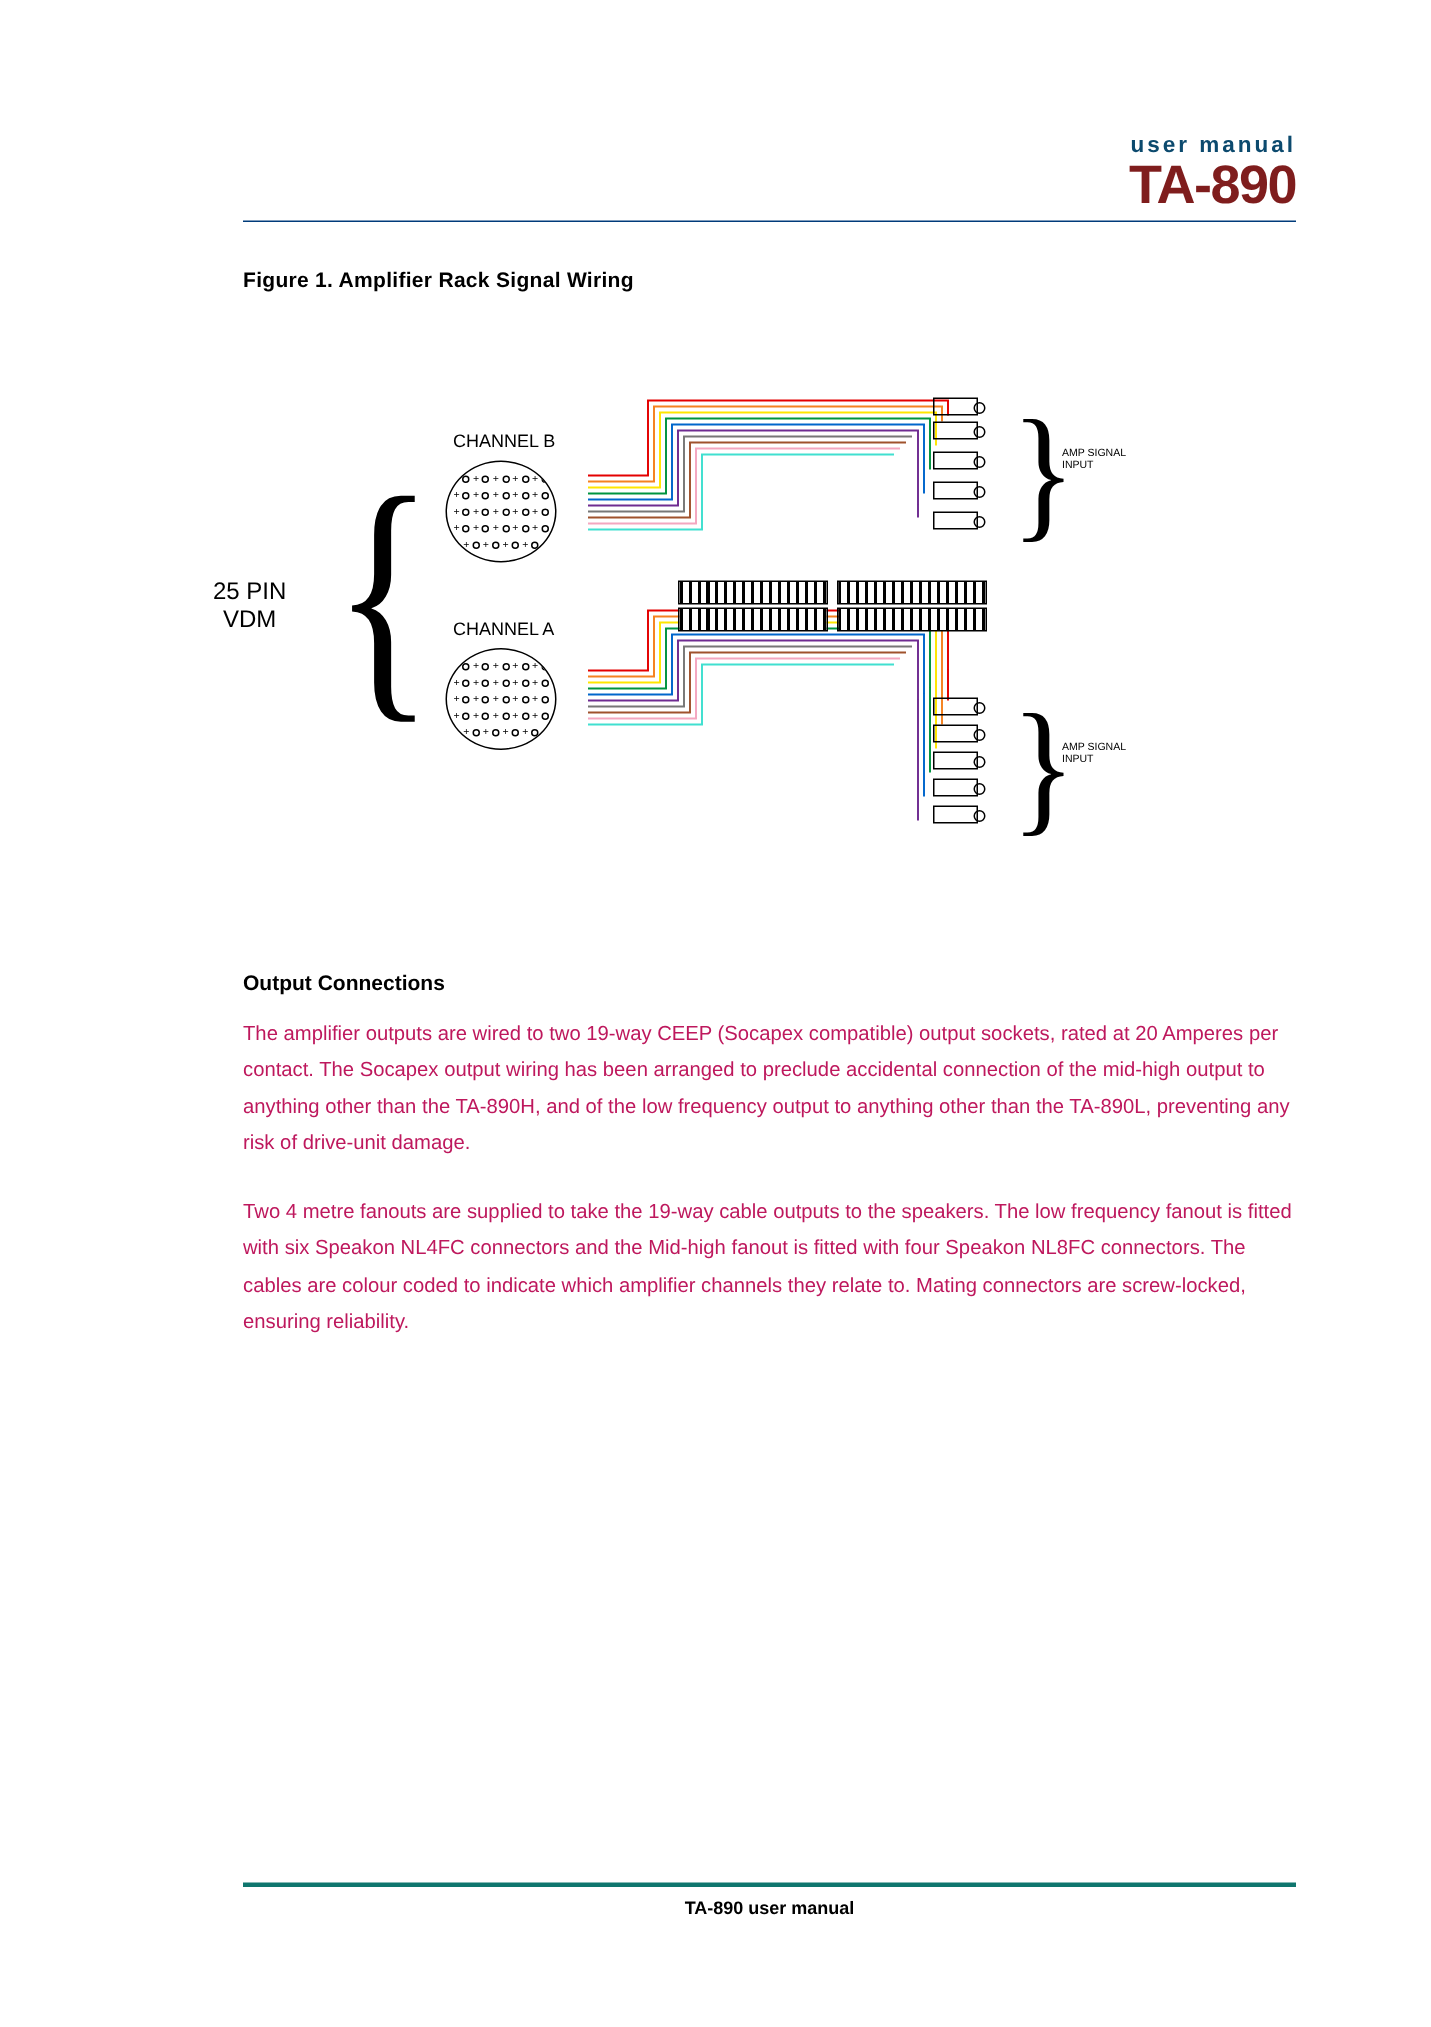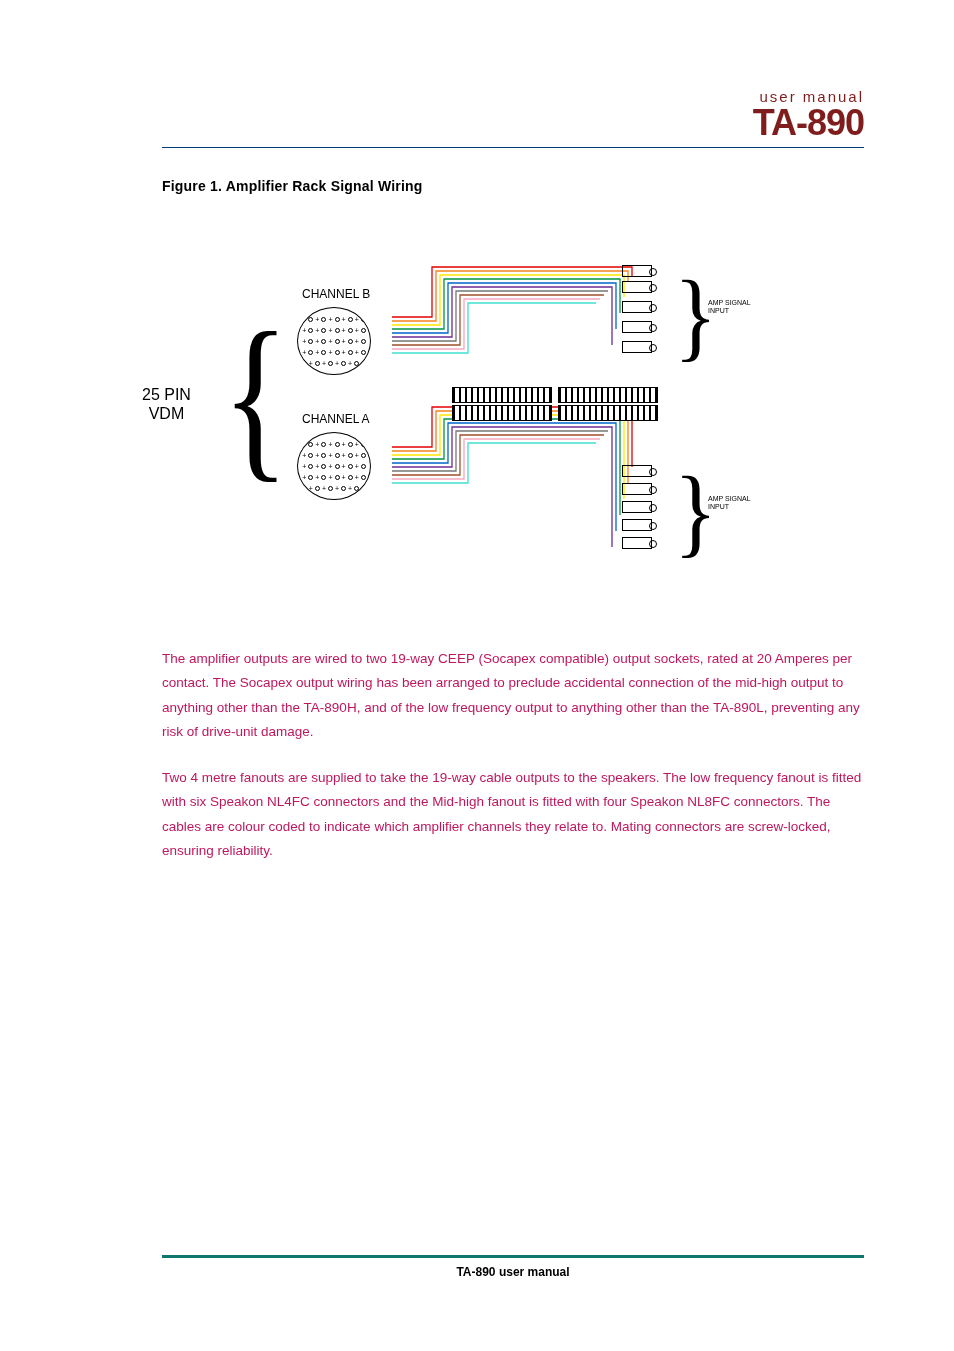--- a/index.html
+++ b/index.html
@@ -14,22 +14,22 @@
   .page {
     padding: 88px 90px 40px 162px;
   }
   .header {
     text-align: right;
     border-bottom: 1.5px solid #003b7a;
     padding-bottom: 6px;
     margin-bottom: 30px;
   }
   .header .um {
-    color: #7f1d1d;
-    font-weight: normal;
+    color: #0c4a6e;
+    font-weight: bold;
     font-size: 15px;
     letter-spacing: 2px;
   }
   .header .model {
     color: #7f1d1d;
     font-weight: 900;
     font-size: 36px;
     line-height: 1;
     font-family: "Arial Narrow", Arial, sans-serif;
     letter-spacing: -1px;
@@ -345,20 +345,21 @@
       </div>
 
     <div class="brace-right" style="left:522px;top:240px">}</div>
     <div class="amp-sig-label" style="left:556px;top:268px">
       <span>AMP SIGNAL</span><br>
       <span>INPUT</span>
     </div>
 
   </div>
 
+  <h3 class="section">Output Connections</h3>
 
   <p class="body">The amplifier outputs are wired to two 19-way CEEP (Socapex compatible) output sockets, rated at 20 Amperes per contact. The Socapex output wiring has been arranged to preclude accidental connection of the mid-high output to anything other than the TA-890H, and of the low frequency output to anything other than the TA-890L, preventing any risk of drive-unit damage.</p>
   <p class="body">Two 4 metre fanouts are supplied to take the 19-way cable outputs to the speakers. The low frequency fanout is fitted with six Speakon NL4FC connectors and the Mid-high fanout is fitted with four Speakon NL8FC connectors. The cables are colour coded to indicate which amplifier channels they relate to. Mating connectors are screw-locked, ensuring reliability.</p>
 
 </div>
 
 <div class="footer">
   <div>TA-890 user manual</div>
 </div>
 

